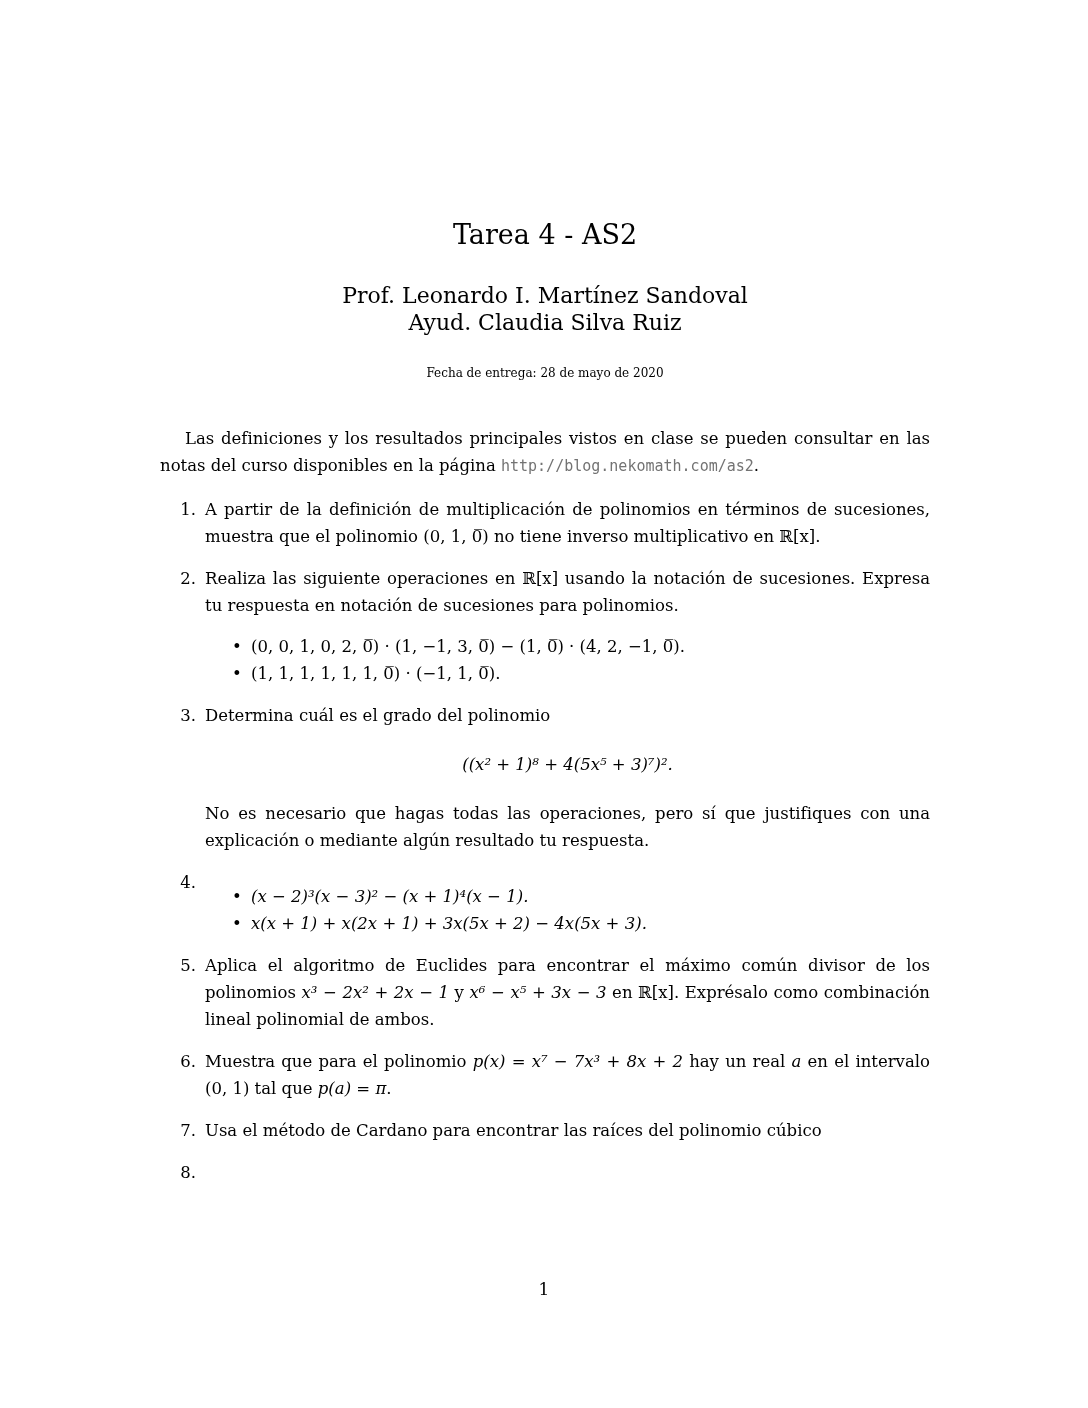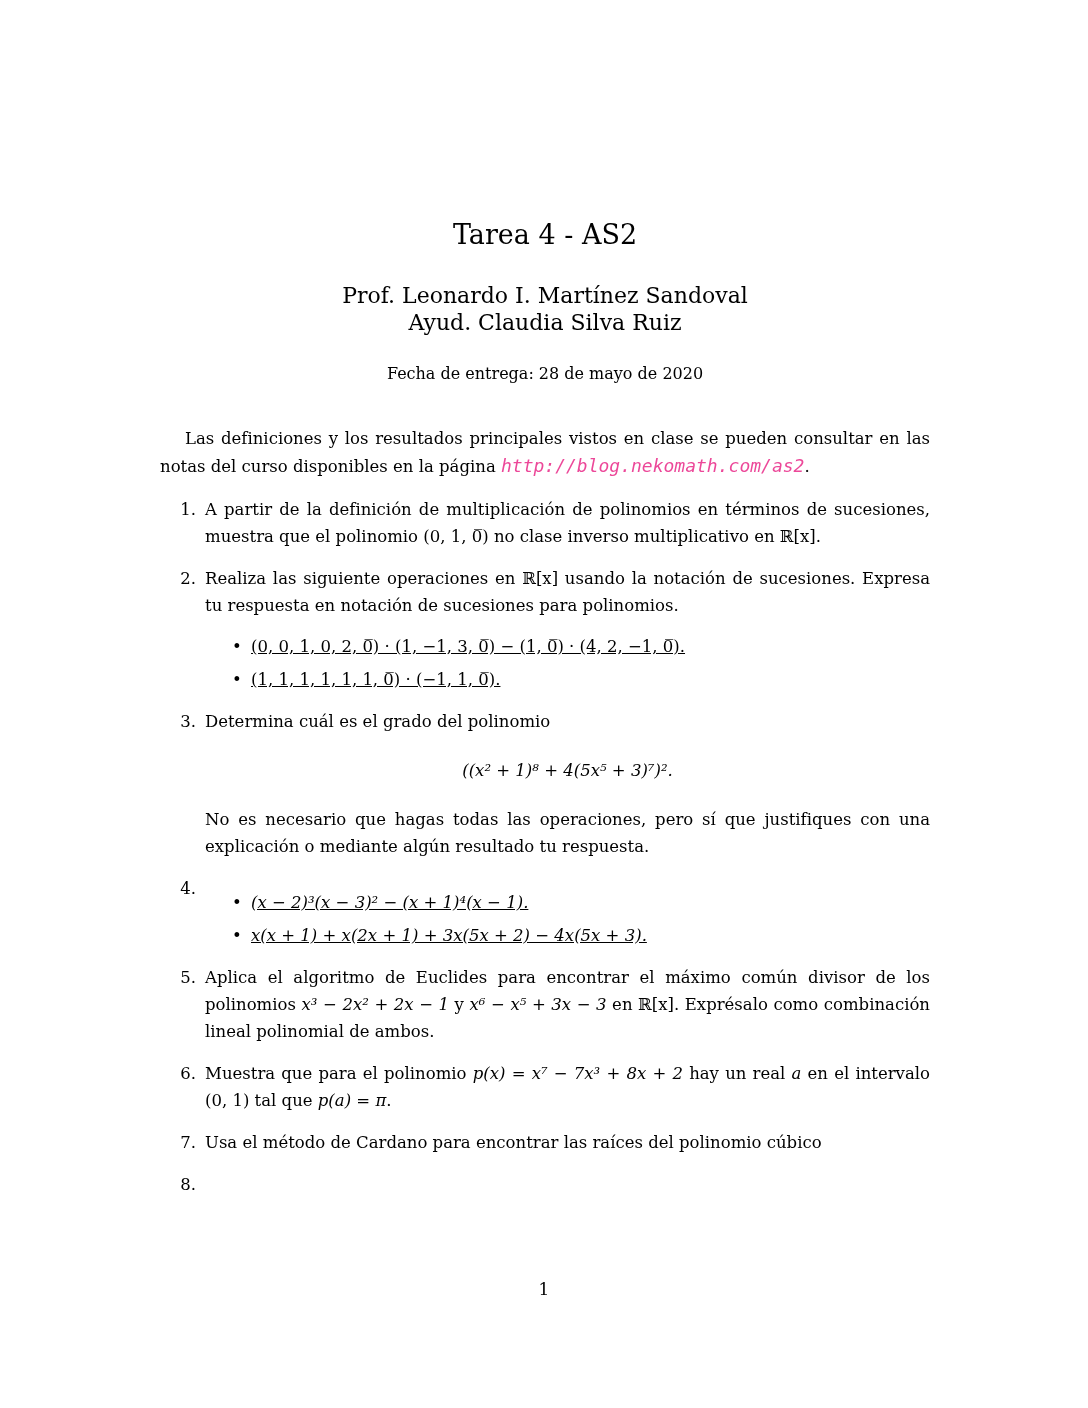--- a/index.html
+++ b/index.html
@@ -31,33 +31,32 @@
     margin-top: 30px;
     text-align: center;
     font-size: 22px;
   }
   .authors p {
     margin: 0;
   }
   .due {
     margin: 24px 0 0 0;
     text-align: center;
-    font-size: 16px;
+    font-size: 12px;
   }
   .intro {
     margin: 38px 0 0 0;
     text-align: justify;
     text-indent: 25px;
   }
   .mono {
     font-family: "DejaVu Sans Mono", "Liberation Mono", monospace;
-    font-size: 18px;
-    color: #ec4899;
+    font-size: 15px;
+    color: #737373;
     text-decoration: none;
-    font-style: italic;
   }
   .items {
     margin-top: 16px;
   }
   .item {
     display: flex;
     margin-top: 15px;
   }
   .num {
     flex: 0 0 45px;
@@ -76,22 +75,20 @@
   .mi { font-style: italic; }
   .mn { font-style: normal; }
   .bullets {
     list-style: none;
     margin: 14px 0 0 0;
     padding: 0 0 0 27px;
   }
   .bullets li {
     position: relative;
     padding-left: 19px;
-    margin-top: 6px;
-    text-decoration: underline;
   }
   .bullets li::before {
     content: "\2022";
     position: absolute;
     left: 0;
     top: 0;
   }
   .eq {
     margin: 22px 0;
     text-align: center;
@@ -119,21 +116,21 @@
 
   <p class="due">Fecha de entrega: 28 de mayo de 2020</p>
 
   <p class="intro"><span>Las definiciones y los resultados principales vistos en clase se pueden consultar en las notas del curso disponibles en la página </span><a class="mono">http://blog.nekomath.com/as2</a><span>.</span></p>
 
   <div class="items">
 
     <div class="item">
       <span class="num">1.</span>
       <div class="ibody">
-        <p class="ptext"><span>A partir de la definición de multiplicación de polinomios en términos de sucesiones, muestra que el polinomio </span><span class="mn">(0, 1, 0̅)</span><span> no clase inverso multiplicativo en </span><span class="mn">ℝ[x]</span><span>.</span></p>
+        <p class="ptext"><span>A partir de la definición de multiplicación de polinomios en términos de sucesiones, muestra que el polinomio </span><span class="mn">(0, 1, 0̅)</span><span> no tiene inverso multiplicativo en </span><span class="mn">ℝ[x]</span><span>.</span></p>
       </div>
     </div>
 
     <div class="item">
       <span class="num">2.</span>
       <div class="ibody">
         <p class="ptext"><span>Realiza las siguiente operaciones en </span><span class="mn">ℝ[x]</span><span> usando la notación de sucesiones. Expresa tu respuesta en notación de sucesiones para polinomios.</span></p>
         <ul class="bullets">
           <li><span class="mn">(0, 0, 1, 0, 2, 0̅) · (1, −1, 3, 0̅) − (1, 0̅) · (4, 2, −1, 0̅).</span></li>
           <li><span class="mn">(1, 1, 1, 1, 1, 1, 0̅) · (−1, 1, 0̅).</span></li>

